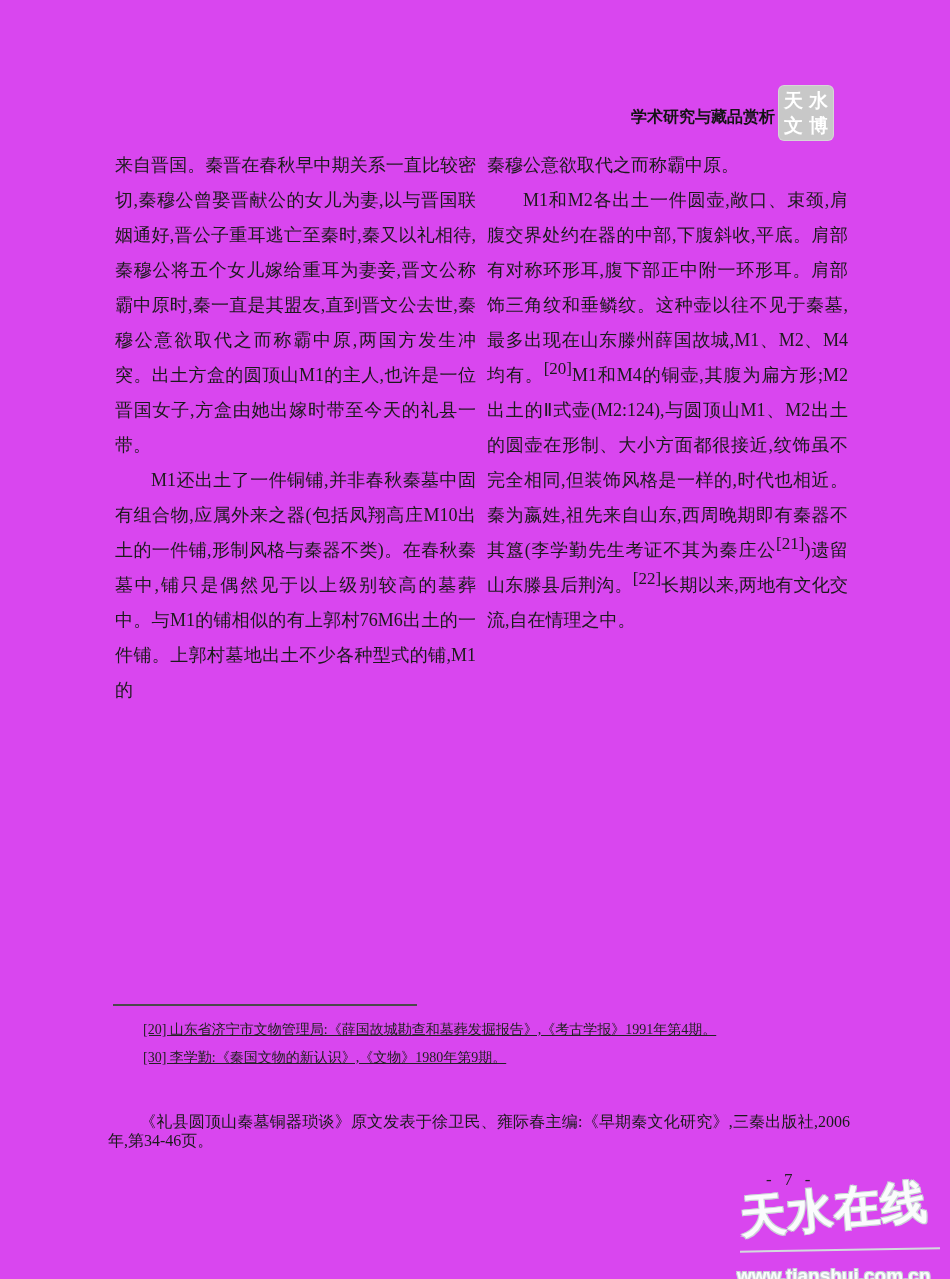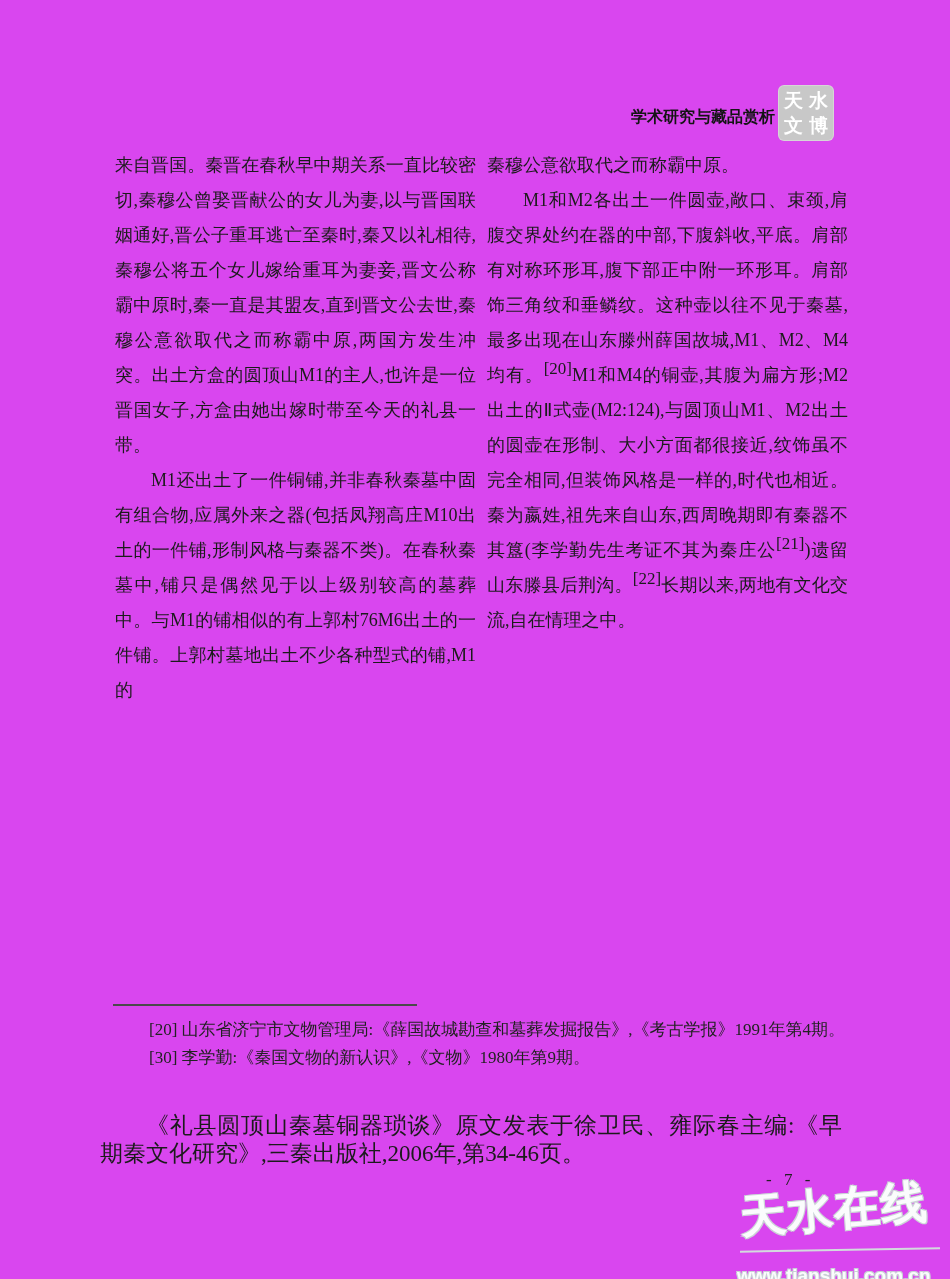--- a/index.html
+++ b/index.html
@@ -84,34 +84,35 @@
     left: 113px;
     width: 304px;
     height: 2px;
     background: #4a4a4a;
   }
   .footnotes {
     position: absolute;
     top: 1016px;
     left: 115px;
     width: 742px;
-    font-size: 17px;
+    font-size: 14px;
     line-height: 28px;
     color: #222;
+    text-decoration: underline;
   }
   .footnote-item { text-indent: 2em; }
 
   
   .colophon {
     position: absolute;
     top: 1112px;
-    left: 100px;
+    left: 108px;
     width: 742px;
-    font-size: 23px;
-    line-height: 28px;
+    font-size: 16px;
+    line-height: 19px;
     text-indent: 2em;
     text-align: justify;
     text-justify: inter-ideograph;
     word-break: break-all;
   }
 
   
   .page-number {
     position: absolute;
     top: 1170px;

